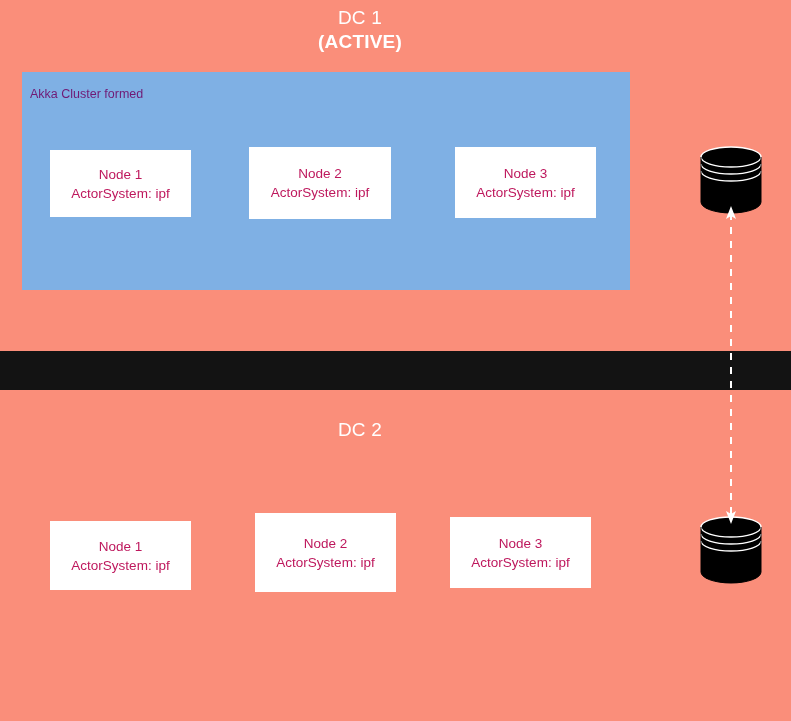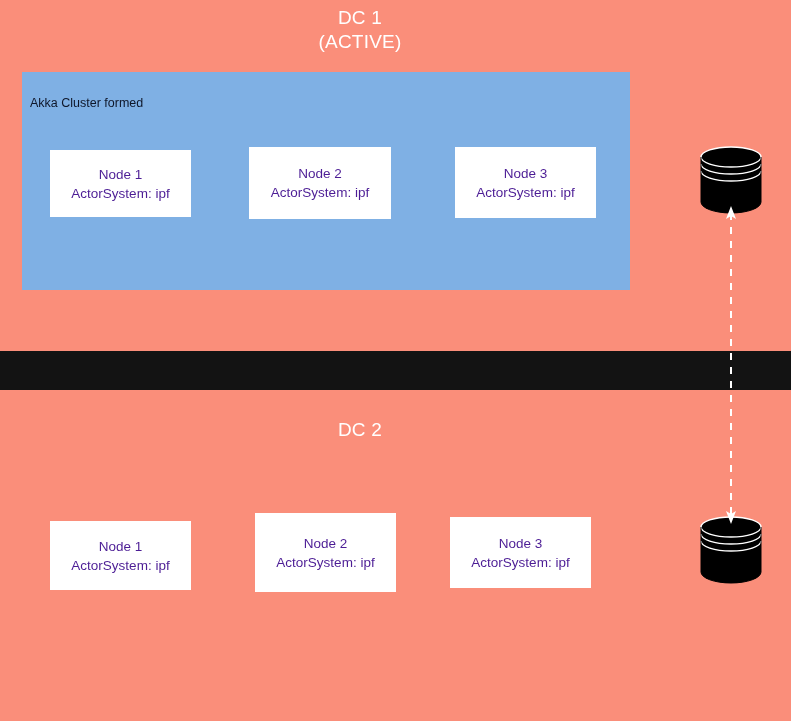--- a/index.html
+++ b/index.html
@@ -35,21 +35,21 @@
     left: 0;
     width: 720px;
     text-align: center;
     color: #ffffff;
     font-size: 19px;
     line-height: 24px;
     letter-spacing: 0.2px;
   }
   #dc1-title { top: 6px; }
   #dc2-title { top: 28px; }
-  .dc-title .line2 { display: block; }
+  .dc-title .line2 { display: block; font-weight: bold; }
 
   
   #divider-band {
     position: absolute;
     left: 0;
     top: 351px;
     width: 791px;
     height: 39px;
     background: #131313;
   }
@@ -60,32 +60,31 @@
     left: 22px;
     top: 72px;
     width: 608px;
     height: 218px;
     background: #7fb0e4;
   }
   #cluster-label {
     position: absolute;
     left: 30px;
     top: 86px;
-    color: #0f172a;
+    color: #701a75;
     font-size: 12.5px;
     line-height: 16px;
     white-space: nowrap;
-    margin-top: 9px;
   }
 
   
   .node-box {
     position: absolute;
     background: #ffffff;
-    color: #4c1d95;
+    color: #be185d;
     display: flex;
     flex-direction: column;
     align-items: center;
     justify-content: center;
     font-size: 13.5px;
     line-height: 19px;
     text-align: center;
     box-sizing: border-box;
   }
   .node-box .node-name,

